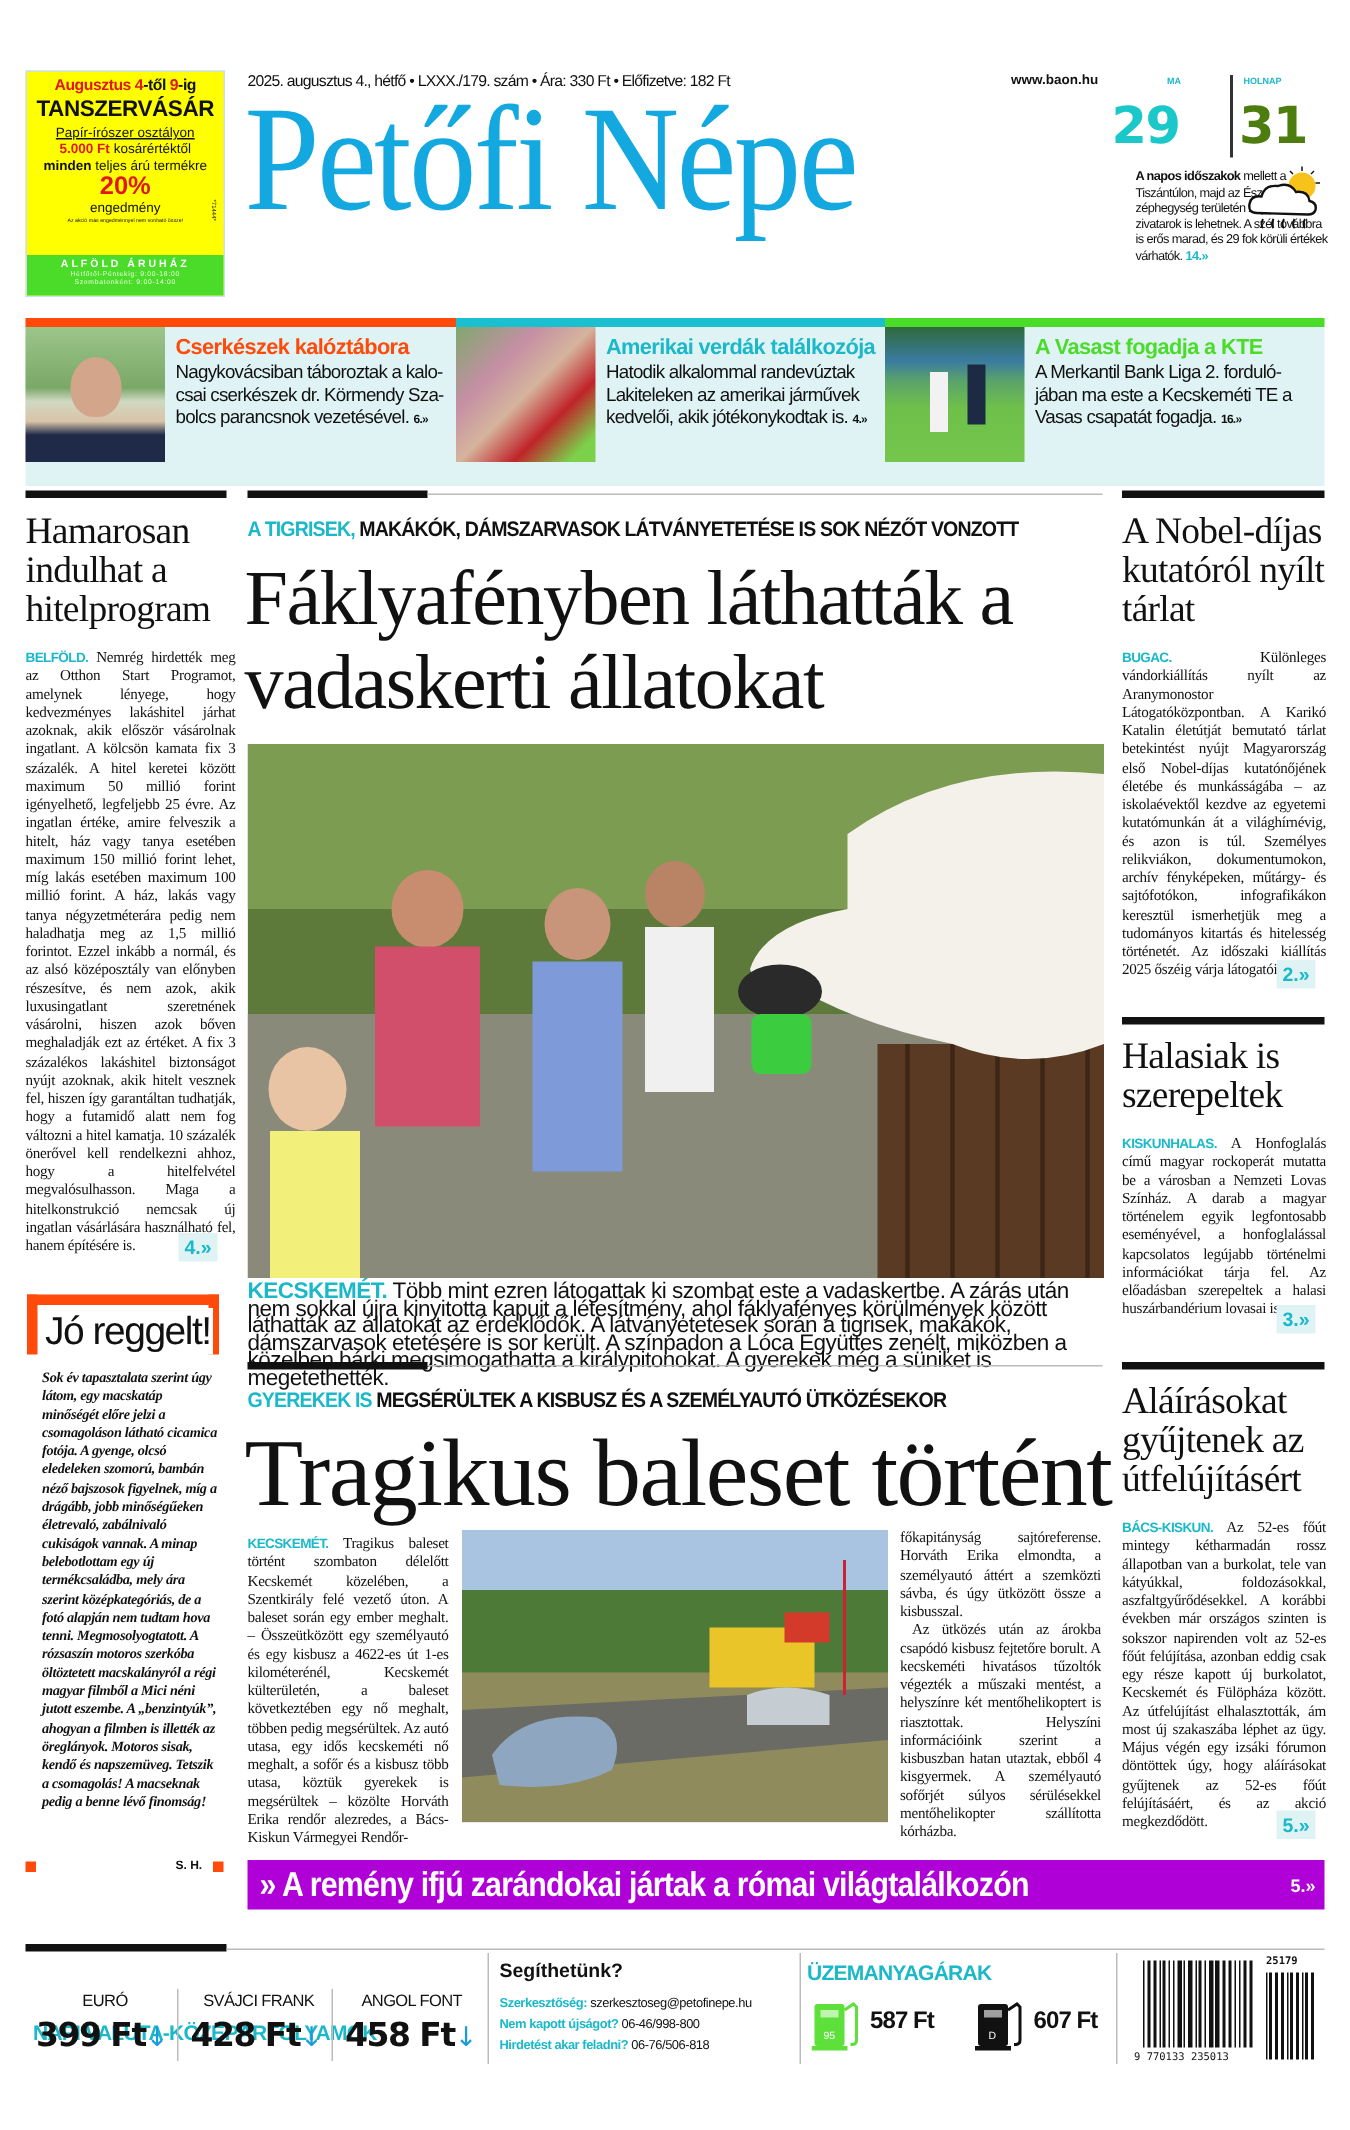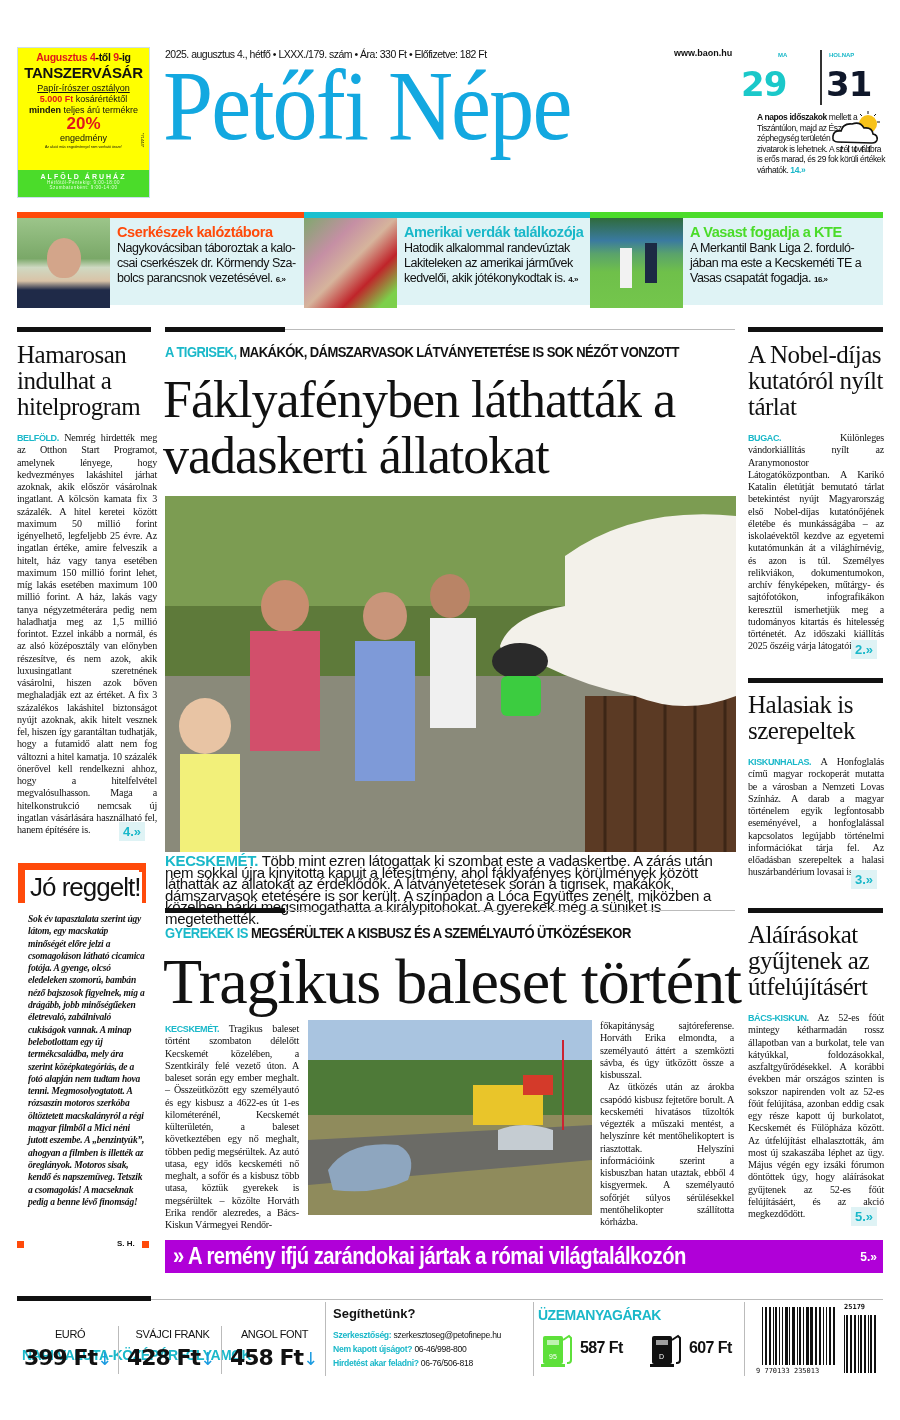--- a/index.html
+++ b/index.html
@@ -26,29 +26,29 @@
 
   
   #dateline { left: 165px; top: 48px; font-size: 10.5px; letter-spacing: -0.5px; }
   #website { left: 674px; top: 48px; font-size: 9px; font-weight: bold; }
   #logo { left: 163px; top: 56px; font-family: "Liberation Serif", serif; font-size: 100px; color: #13a8e0; letter-spacing: -2px; line-height: 1; font-weight: normal; transform: scaleX(0.9); transform-origin: left top; }
 
   
   #w-today-l { left: 778px; top: 52px; font-size: 6px; font-weight: bold; color: #1ab8c9; }
   #w-tom-l { left: 829px; top: 52px; font-size: 6px; font-weight: bold; color: #1ab8c9; }
   #w-today { left: 741px; top: 64px; font-size: 34px; font-weight: 900; color: #1ac8c9; font-family: "DejaVu Sans", sans-serif; letter-spacing: -1px; }
-  #w-tom { left: 826px; top: 64px; font-size: 34px; font-weight: 900; color: #0f172a; font-family: "DejaVu Sans", sans-serif; letter-spacing: -1px; text-align: center; }
+  #w-tom { left: 826px; top: 64px; font-size: 34px; font-weight: 900; color: #4d7c0f; font-family: "DejaVu Sans", sans-serif; letter-spacing: -1px; text-align: center; }
   #w-div { left: 820px; top: 50px; width: 2px; height: 55px; background: #333; }
   #w-text { left: 757px; top: 112px; width: 130px; font-size: 8.5px; line-height: 10.6px; letter-spacing: -0.4px; }
   #w-text .t1 { font-weight: bold; }
   #w-icon { left: 830px; top: 110px; width: 54px; height: 48px; }
 
   
   #teasers { left: 17px; top: 212px; width: 866px; height: 96px; }
-  .teaser { position: absolute; top: 0; height: 93px; background: #dff3f5; }
+  .teaser { position: absolute; top: 0; height: 112px; background: #dff3f5; }
   .teaser .bar { height: 6px; }
   .teaser .img { position: absolute; left: 0; top: 6px; width: 93px; height: 90px; }
   .teaser .txt { position: absolute; left: 100px; top: 12px; right: 4px; }
   .teaser .ttl { font-size: 14.5px; font-weight: bold; letter-spacing: -0.4px; }
   .teaser .body { font-size: 12.5px; line-height: 15px; letter-spacing: -0.5px; margin-top: 1px; }
   .teaser .ref { font-size: 8px; font-weight: bold; }
 
   
   .hbar { background: #111; height: 5px; }
   .hline { background: #bbb; height: 1px; }

